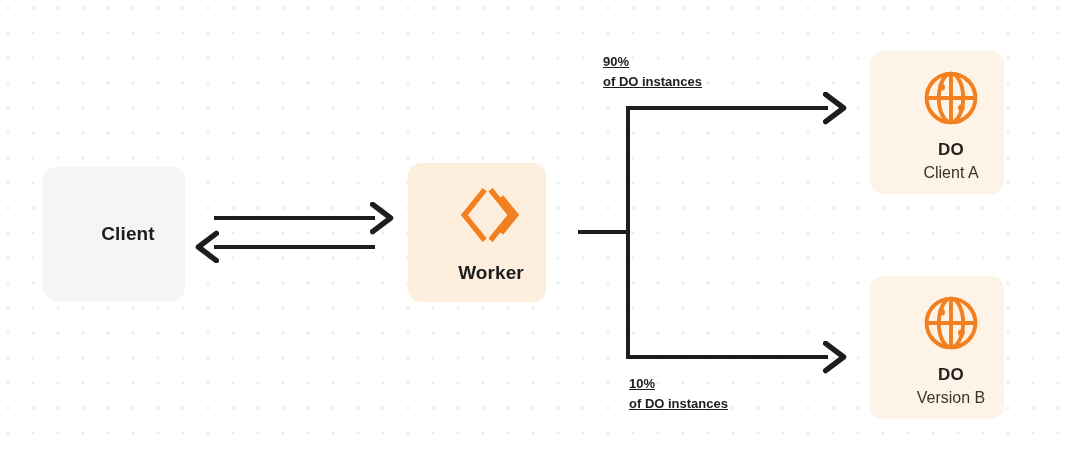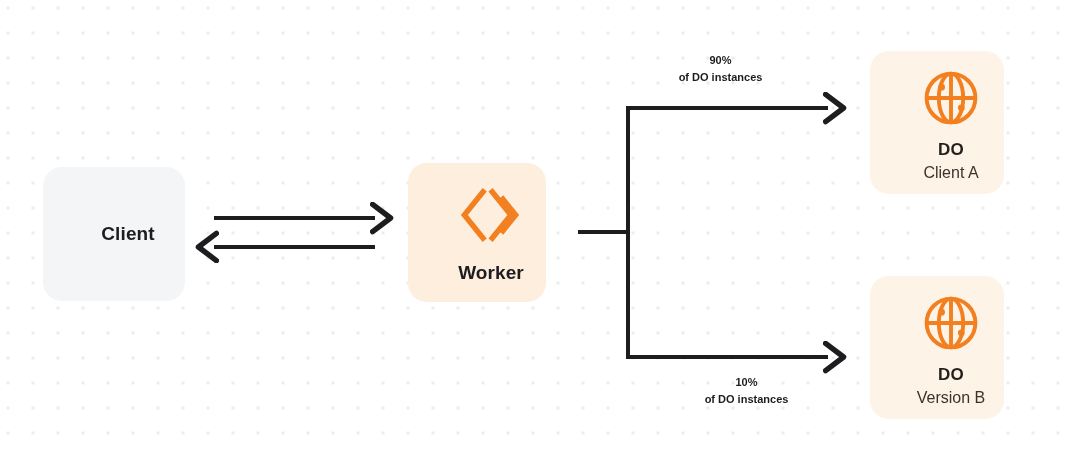--- a/index.html
+++ b/index.html
@@ -29,21 +29,21 @@
     pointer-events: none;
   }
 
   .node {
     position: absolute;
     box-sizing: border-box;
     display: flex;
     flex-direction: column;
     align-items: center;
     justify-content: center;
-    border-radius: 19px;
+    border-radius: 13px;
     padding-left: 28px;
   }
 
   .node-client {
     left: 43px;
     top: 167px;
     width: 142px;
     height: 134px;
     background: #f4f5f7;
   }
@@ -93,26 +93,27 @@
     font-weight: normal;
     color: #3b332c;
     margin-top: 4px;
   }
 
   .icon-worker { width: 62px; height: 62px; display: block; }
   .icon-globe  { width: 60px; height: 60px; display: block; }
 
   .edge-label {
     position: absolute;
-    text-align: center;
-    font-size: 11px;
+    text-align: left;
+    font-size: 13px;
     font-weight: bold;
     color: #1d1d1f;
     line-height: 1.55;
     white-space: nowrap;
+    text-decoration: underline;
   }
   .edge-label .pct { display: block; }
   .edge-label .sub { display: block; }
 
   .label-top    { left: 603px; top: 52px;  width: 235px; }
   .label-bottom { left: 629px; top: 374px; width: 235px; }
 </style>
 </head>
 <body>
 

